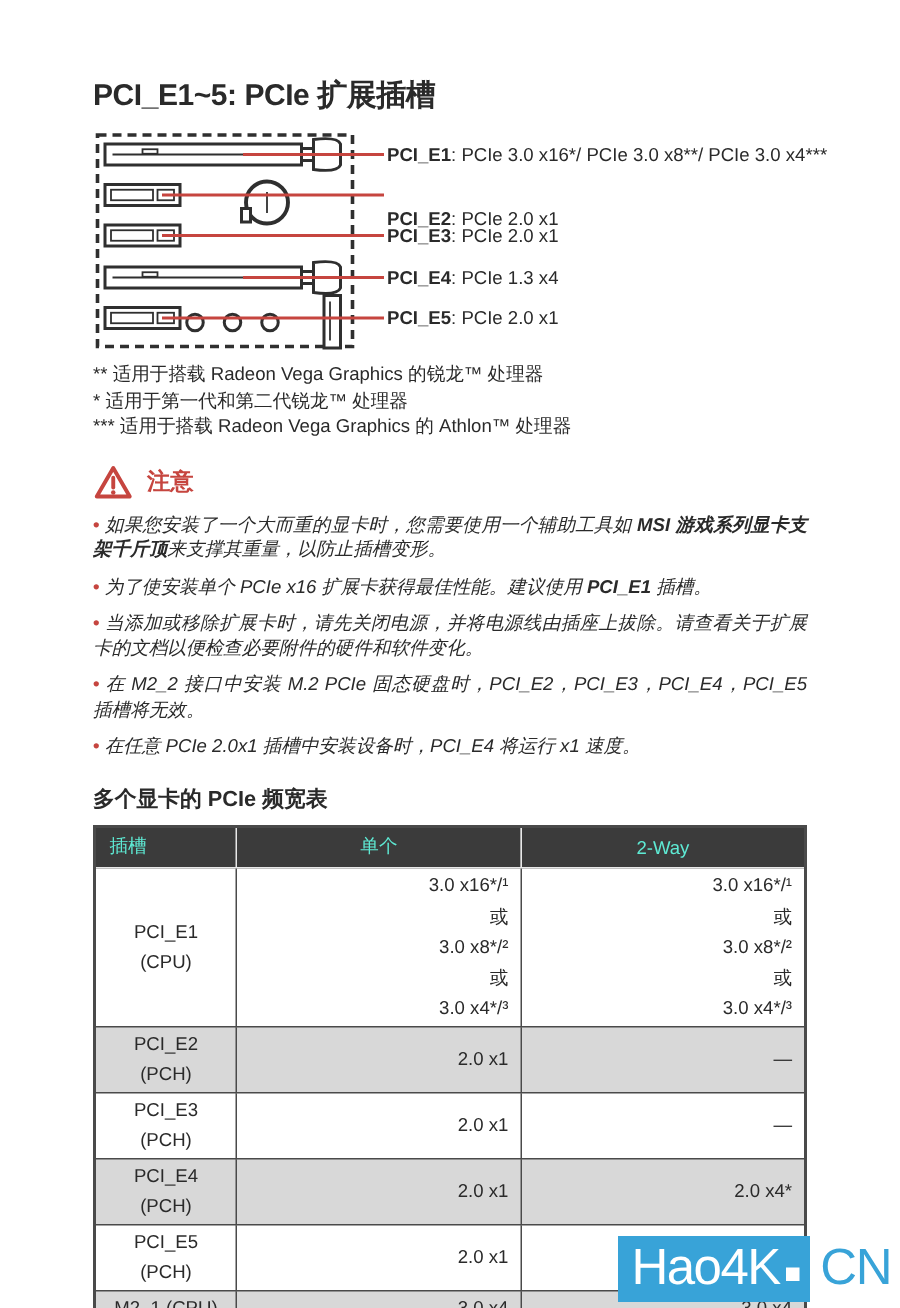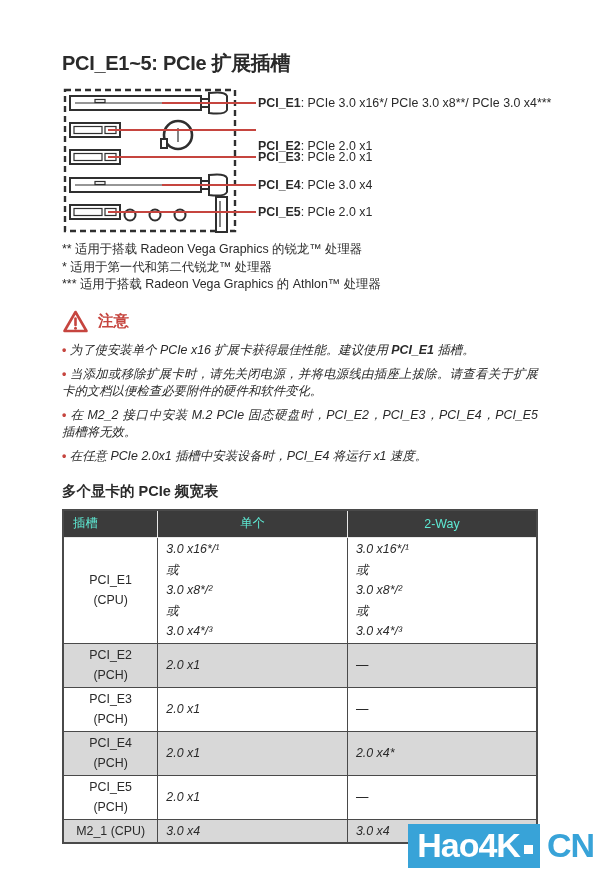--- a/index.html
+++ b/index.html
@@ -47,26 +47,26 @@
   table.bw{width:476px;border-collapse:collapse;border:2px solid var(--tbl-border);font-size:12.4px;table-layout:fixed;}
   table.bw col.c1{width:20%;}table.bw col.c2{width:40%;}table.bw col.c3{width:40%;}
   table.bw thead th{
     background:var(--header-bg);color:#5eead4;font-weight:400;height:28px;
     border:1px solid #e8e8e8;border-top:none;
   }
   table.bw thead th:first-child{text-align:left;padding-left:9px;border-left:none;}
   table.bw thead th:last-child{border-right:none;}
   table.bw td{border:1px solid var(--tbl-border);padding:1px 8px;height:23px;vertical-align:middle;line-height:20.5px;}
   table.bw td.c-slot{text-align:center;}
-  table.bw td.c-val{text-align:left;white-space:pre-line;font-style:italic;}
+  table.bw td.c-val{text-align:right;white-space:pre-line;}
   table.bw tbody tr:nth-child(even){background:var(--row-alt);}
 
   
   .logo{position:absolute;right:4px;bottom:4px;display:flex;align-items:flex-start;
-        font-weight:700;font-size:34px;letter-spacing:-1px;line-height:1;}
+        font-weight:400;font-size:34px;letter-spacing:-1px;line-height:1;}
   .logo-box{background:var(--logo-blue);color:#fff;display:flex;align-items:center;padding:4px 7px 6px 9px;}
   .logo-dot{width:9px;height:9px;background:#fff;align-self:flex-end;margin:0 0 8px 4px;display:inline-block;}
   .logo-cn{color:var(--logo-blue);display:flex;align-items:center;padding:4px 2px 6px 7px;}
 </style>
 </head>
 <body>
 
 <div class="page">
 
   <h1 class="page-title">PCI_E1~5: PCIe 扩展插槽</h1>
@@ -123,41 +123,42 @@
       <line class="leader" x1="100" y1="15" x2="194" y2="15"></line>
       <line class="leader" x1="46" y1="42" x2="194" y2="42"></line>
       <line class="leader" x1="46" y1="69" x2="194" y2="69"></line>
       <line class="leader" x1="100" y1="97" x2="194" y2="97"></line>
       <line class="leader" x1="46" y1="124" x2="194" y2="124"></line>
     </svg>
     <div>
         <div class="dlabel dlabel-0"><b>PCI_E1</b><span>: PCIe 3.0 x16*/ PCIe 3.0 x8**/ PCIe 3.0 x4***</span></div>
         <div class="dlabel dlabel-1"><b>PCI_E2</b><span>: PCIe 2.0 x1</span></div>
         <div class="dlabel dlabel-2"><b>PCI_E3</b><span>: PCIe 2.0 x1</span></div>
-        <div class="dlabel dlabel-3"><b>PCI_E4</b><span>: PCIe 3.0 x4</span></div>
+        <div class="dlabel dlabel-3"><b>PCI_E4</b><span>: PCIe 1.3 x4</span></div>
         <div class="dlabel dlabel-4"><b>PCI_E5</b><span>: PCIe 2.0 x1</span></div>
       </div>
   </div>
 
   <div class="footnotes">
       <div class="fn">** 适用于搭载 Radeon Vega Graphics 的锐龙™ 处理器</div>
       <div class="fn">* 适用于第一代和第二代锐龙™ 处理器</div>
       <div class="fn">*** 适用于搭载 Radeon Vega Graphics 的 Athlon™ 处理器</div>
     </div>
 
   <div class="warning">
     <div class="warn-head">
       <svg width="27" height="25" viewBox="0 0 27 25">
         <path d="M13.5,3 L24.5,22 H2.5 Z" fill="none" stroke="#c6453f" stroke-width="2.6" stroke-linejoin="round"></path>
         <line x1="13.5" y1="9.5" x2="13.5" y2="16" stroke="#c6453f" stroke-width="2.6" stroke-linecap="round"></line>
         <circle cx="13.5" cy="19.3" r="1.5" fill="#c6453f"></circle>
       </svg>
       <span class="warn-title">注意</span>
     </div>
     <div>
+        <div class="witem"><span class="bullet">• </span><span>如果您安装了一个大而重的显卡时，您需要使用一个辅助工具如 </span><b>MSI 游戏系列显卡支架千斤顶</b><span>来支撑其重量，以防止插槽变形。</span></div>
         <div class="witem"><span class="bullet">• </span><span>为了使安装单个 PCIe x16 扩展卡获得最佳性能。建议使用 </span><b>PCI_E1</b><span> 插槽。</span></div>
         <div class="witem"><span class="bullet">• </span><span>当添加或移除扩展卡时，请先关闭电源，并将电源线由插座上拔除。请查看关于扩展卡的文档以便检查必要附件的硬件和软件变化。</span></div>
         <div class="witem"><span class="bullet">• </span><span>在 M2_2 接口中安装 M.2 PCIe 固态硬盘时，PCI_E2，PCI_E3，PCI_E4，PCI_E5 插槽将无效。</span></div>
         <div class="witem"><span class="bullet">• </span><span>在任意 PCIe 2.0x1 插槽中安装设备时，PCI_E4 将运行 x1 速度。</span></div>
       </div>
   </div>
 
   <h2 class="tbl-title">多个显卡的 PCIe 频宽表</h2>
 
   <table class="bw">

